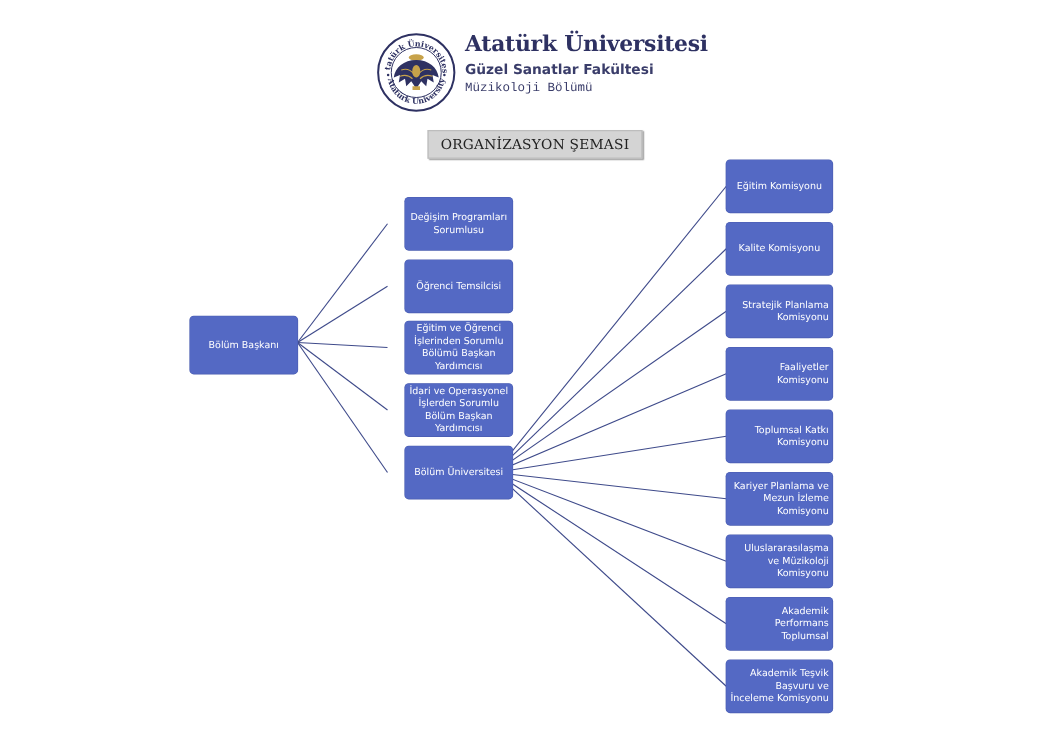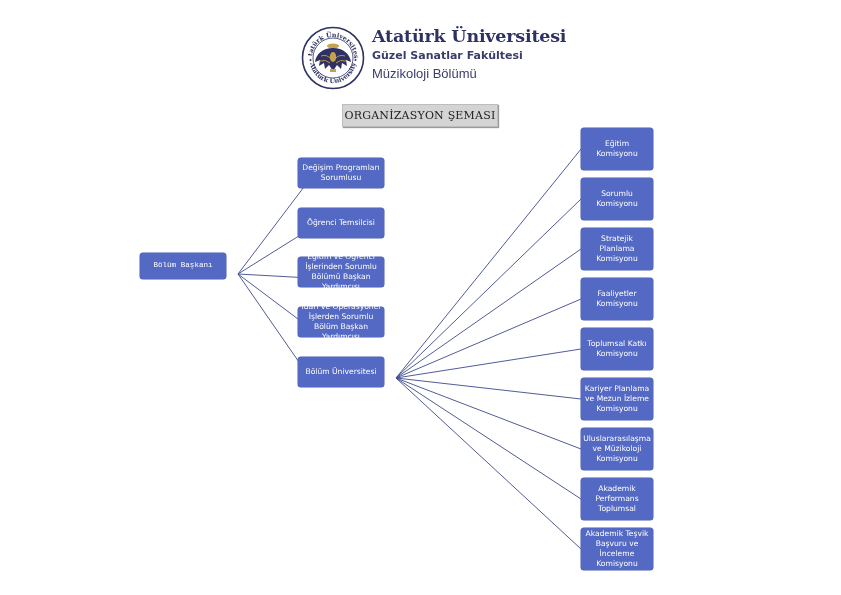--- a/index.html
+++ b/index.html
@@ -1,28 +1,28 @@
 <!DOCTYPE html>
 <html><head>
 <meta charset="utf-8">
 <style>
   html, body { margin: 0; padding: 0; background: #ffffff; }
   body { width: 841px; height: 595px; position: relative; overflow: hidden; font-family: "DejaVu Sans", sans-serif; }
   .header { position: absolute; left: 296px; top: 22px; width: 250px; height: 72px; }
   .seal { position: absolute; left: 5px; top: 4px; width: 64px; height: 64px; }
   .uni-name { position: absolute; left: 76px; top: 4px; font-family: "DejaVu Serif", serif; font-weight: bold; font-size: 17.5px; color: #2e3162; white-space: nowrap; letter-spacing: -0.2px; }
   .faculty { position: absolute; left: 76px; top: 27px; font-family: "DejaVu Sans", sans-serif; font-size: 11px; color: #3a3d6a; white-space: nowrap; font-weight: bold; }
-  .dept { position: absolute; left: 76px; top: 44px; font-family: Liberation Sans, sans-serif; font-size: 13px; color: #3a3d6a; white-space: nowrap; }
-  .title-box { position: absolute; left: 342px; top: 104px; width: 156px; height: 23px; background: #d4d4d4; border: 1px solid #bdbdbd; box-sizing: border-box; box-shadow: 1px 1px 1px #9a9a9a; display: flex; align-items: center; justify-content: center; font-family: "DejaVu Serif", serif; font-size: 11px; color: #222; letter-spacing: 0.2px; white-space: nowrap; }
+  .dept { position: absolute; left: 76px; top: 44px; font-family: Liberation Mono, monospace; font-size: 10px; color: #3a3d6a; white-space: nowrap; }
+  .title-box { position: absolute; left: 342px; top: 104px; width: 172px; height: 23px; background: #d4d4d4; border: 1px solid #bdbdbd; box-sizing: border-box; box-shadow: 1px 1px 1px #9a9a9a; display: flex; align-items: center; justify-content: center; font-family: "DejaVu Serif", serif; font-size: 11px; color: #222; letter-spacing: 0.2px; white-space: nowrap; }
   svg.links { position: absolute; left: 0; top: 0; width: 841px; height: 595px; pointer-events: none; }
   .node { position: absolute; background: #5469c4; border-radius: 3px; color: #ffffff; font-family: "DejaVu Sans", sans-serif; font-size: 7.6px; line-height: 9.8px; text-align: center; display: flex; align-items: center; justify-content: center; box-sizing: border-box; padding: 0 3px; box-shadow: 0 0 0 0.5px #4a5db0; }
   .node span { display: block; }
-  .root { left: 140px; top: 253px; width: 86px; height: 26px; font-family: Liberation Mono, monospace; }
-  .mid { left: 298px; width: 86px; height: 30px; }
-  .right { left: 581px; width: 72px; height: 42px; }
+  .root { left: 152px; top: 253px; width: 86px; height: 46px; }
+  .mid { left: 324px; width: 86px; height: 42px; }
+  .right { left: 581px; width: 85px; height: 42px; text-align: right; }
 </style>
 </head>
 <body>
 
 <div class="header">
   <svg class="seal" viewBox="0 0 64 64">
     <defs>
       <path id="arcTop" d="M 11 32 A 21 21 0 0 1 53 32"></path>
       <path id="arcBot" d="M 9 34 A 23 23 0 0 0 55 34"></path>
     </defs>
@@ -85,21 +85,21 @@
   <span>İdari ve Operasyonel İşlerden Sorumlu Bölüm Başkan Yardımcısı</span>
 </div>
 <div class="node mid" style="top:357px">
   <span>Bölüm Üniversitesi</span>
 </div>
 
 <div class="node right" style="top:128px">
   <span>Eğitim Komisyonu</span>
 </div>
 <div class="node right" style="top:178px">
-  <span>Sorumlu Komisyonu</span>
+  <span>Kalite Komisyonu</span>
 </div>
 <div class="node right" style="top:228px">
   <span>Stratejik Planlama Komisyonu</span>
 </div>
 <div class="node right" style="top:278px">
   <span>Faaliyetler Komisyonu</span>
 </div>
 <div class="node right" style="top:328px">
   <span>Toplumsal Katkı Komisyonu</span>
 </div>

